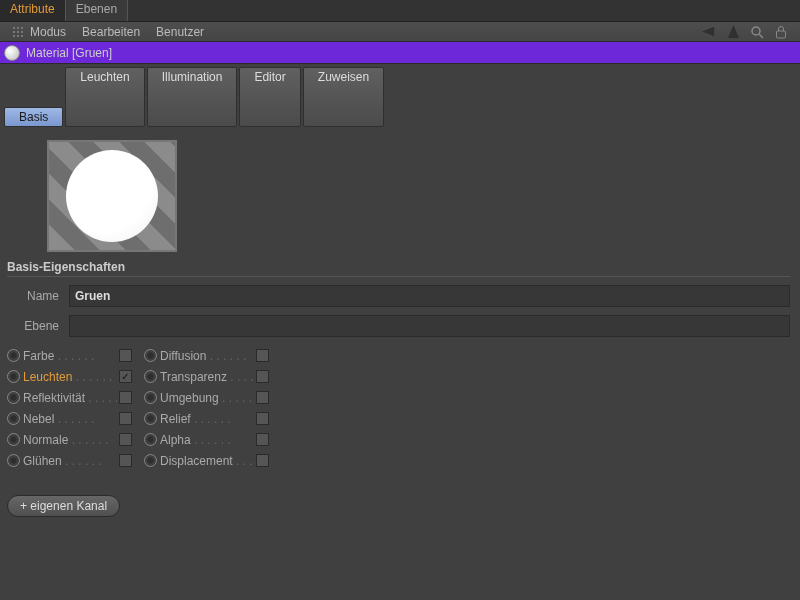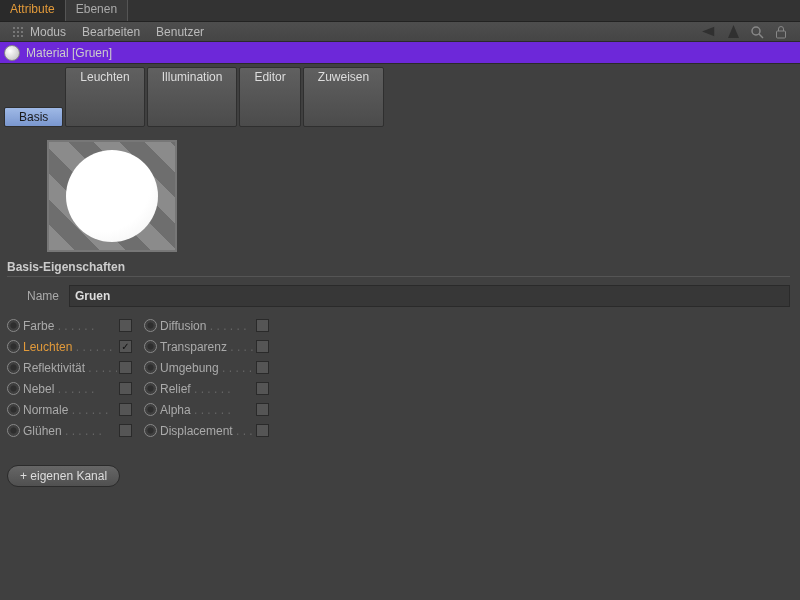--- a/index.html
+++ b/index.html
@@ -229,20 +229,24 @@
   <div class="preview">
     <div class="preview-sphere"></div>
   </div>
 
   <div class="section-title">Basis-Eigenschaften</div>
 
   <div class="field-row">
     <label>Name</label>
     <input type="text" value="Gruen" style="">
   </div>
+  <div class="field-row">
+    <label>Ebene</label>
+    <input type="text" value="" style="">
+  </div>
 
   <div class="channel-grid">
     <div class="channel-col">
       <div class="channel-item">
         <div class="radio"></div>
         <span class="ch-label">Farbe</span>
         <div class="cbox"></div>
       </div>
       <div class="channel-item">
         <div class="radio"></div>

